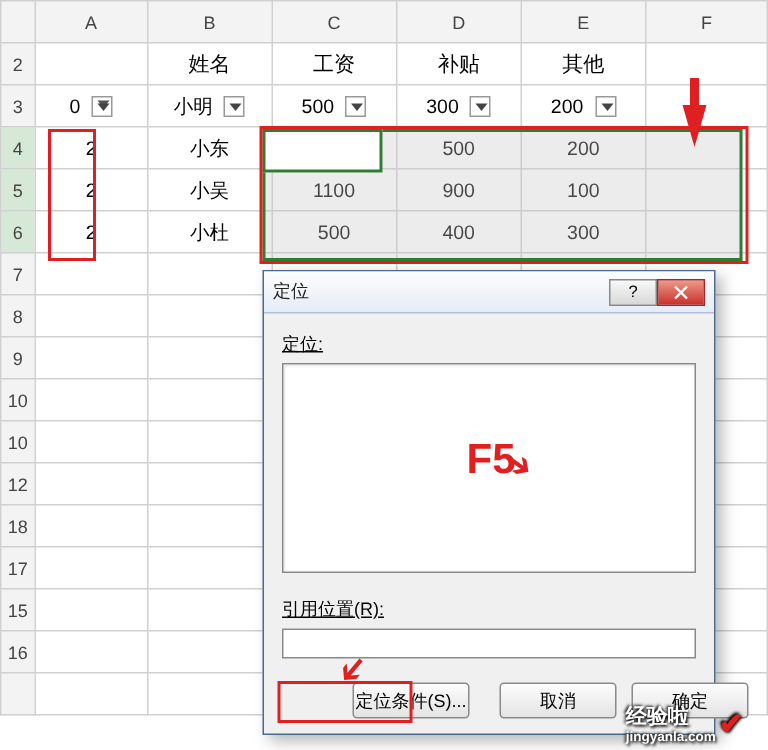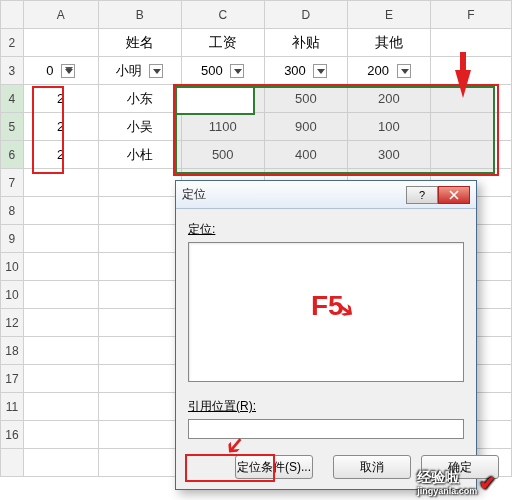--- a/index.html
+++ b/index.html
@@ -357,21 +357,21 @@
   <tr>
           <th class="rowhdr">17</th>
           <td></td>
           <td></td>
           <td></td>
           <td></td>
           <td></td>
           <td></td>
         </tr>
   <tr>
-          <th class="rowhdr">11</th>
+          <th class="rowhdr">15</th>
           <td></td>
           <td></td>
           <td></td>
           <td></td>
           <td></td>
           <td></td>
         </tr>
   <tr>
           <th class="rowhdr">16</th>
           <td></td>

